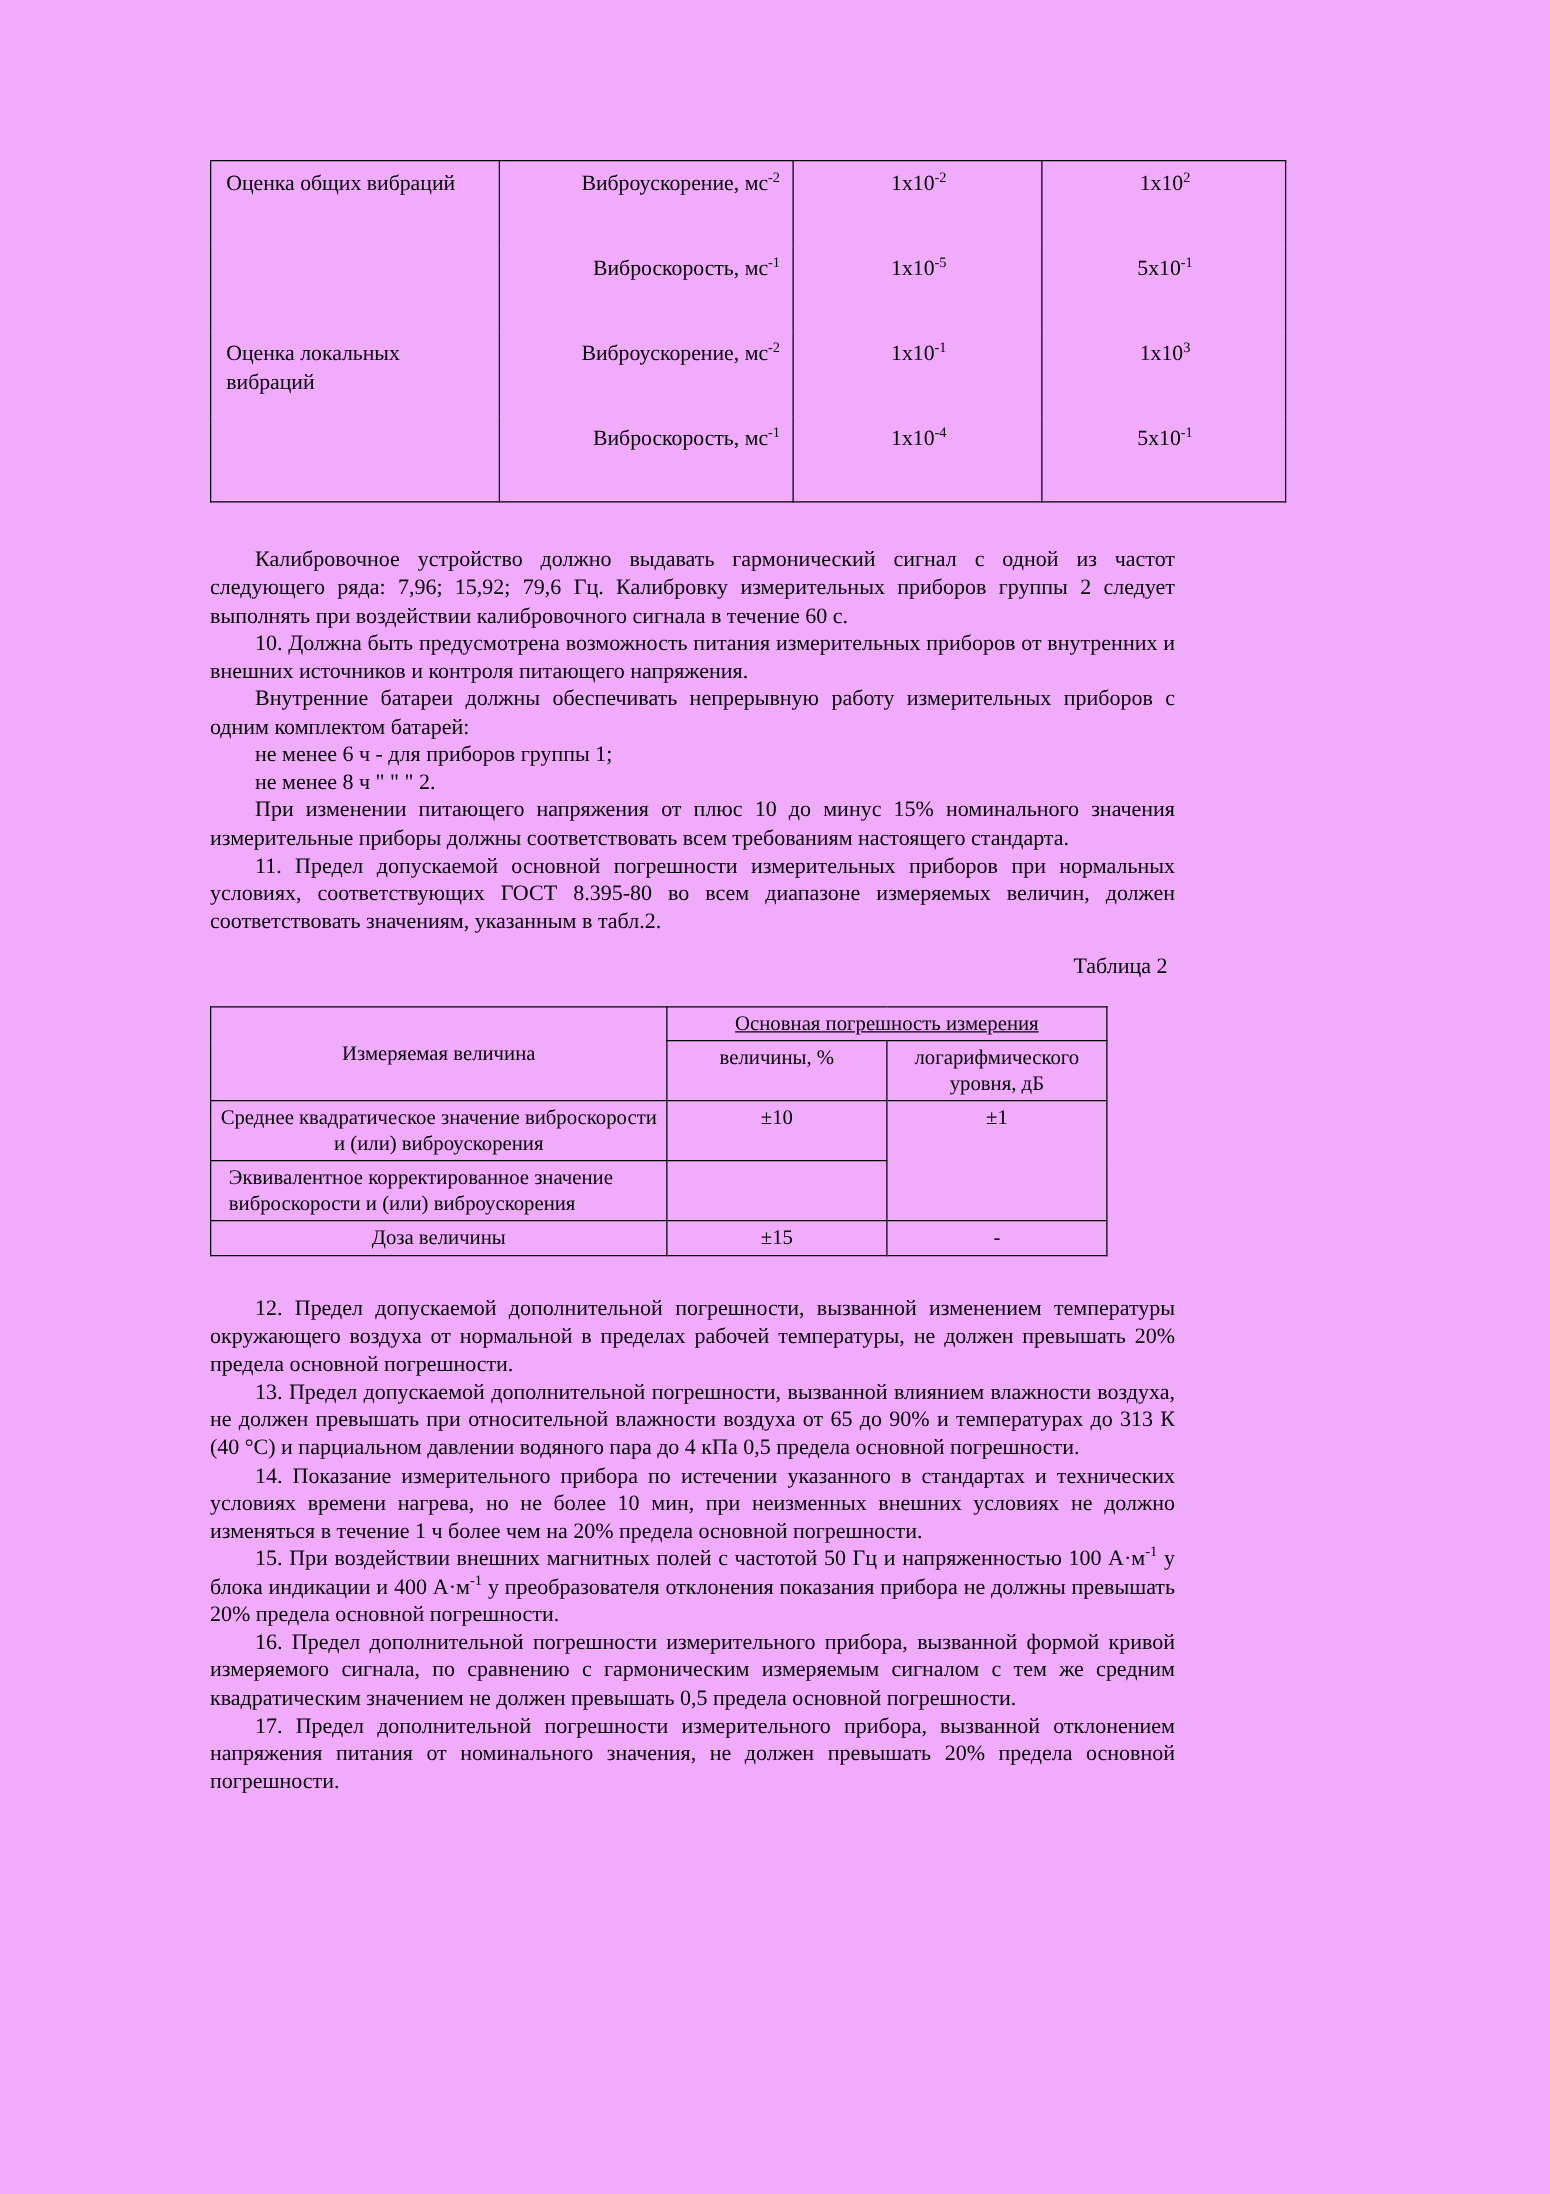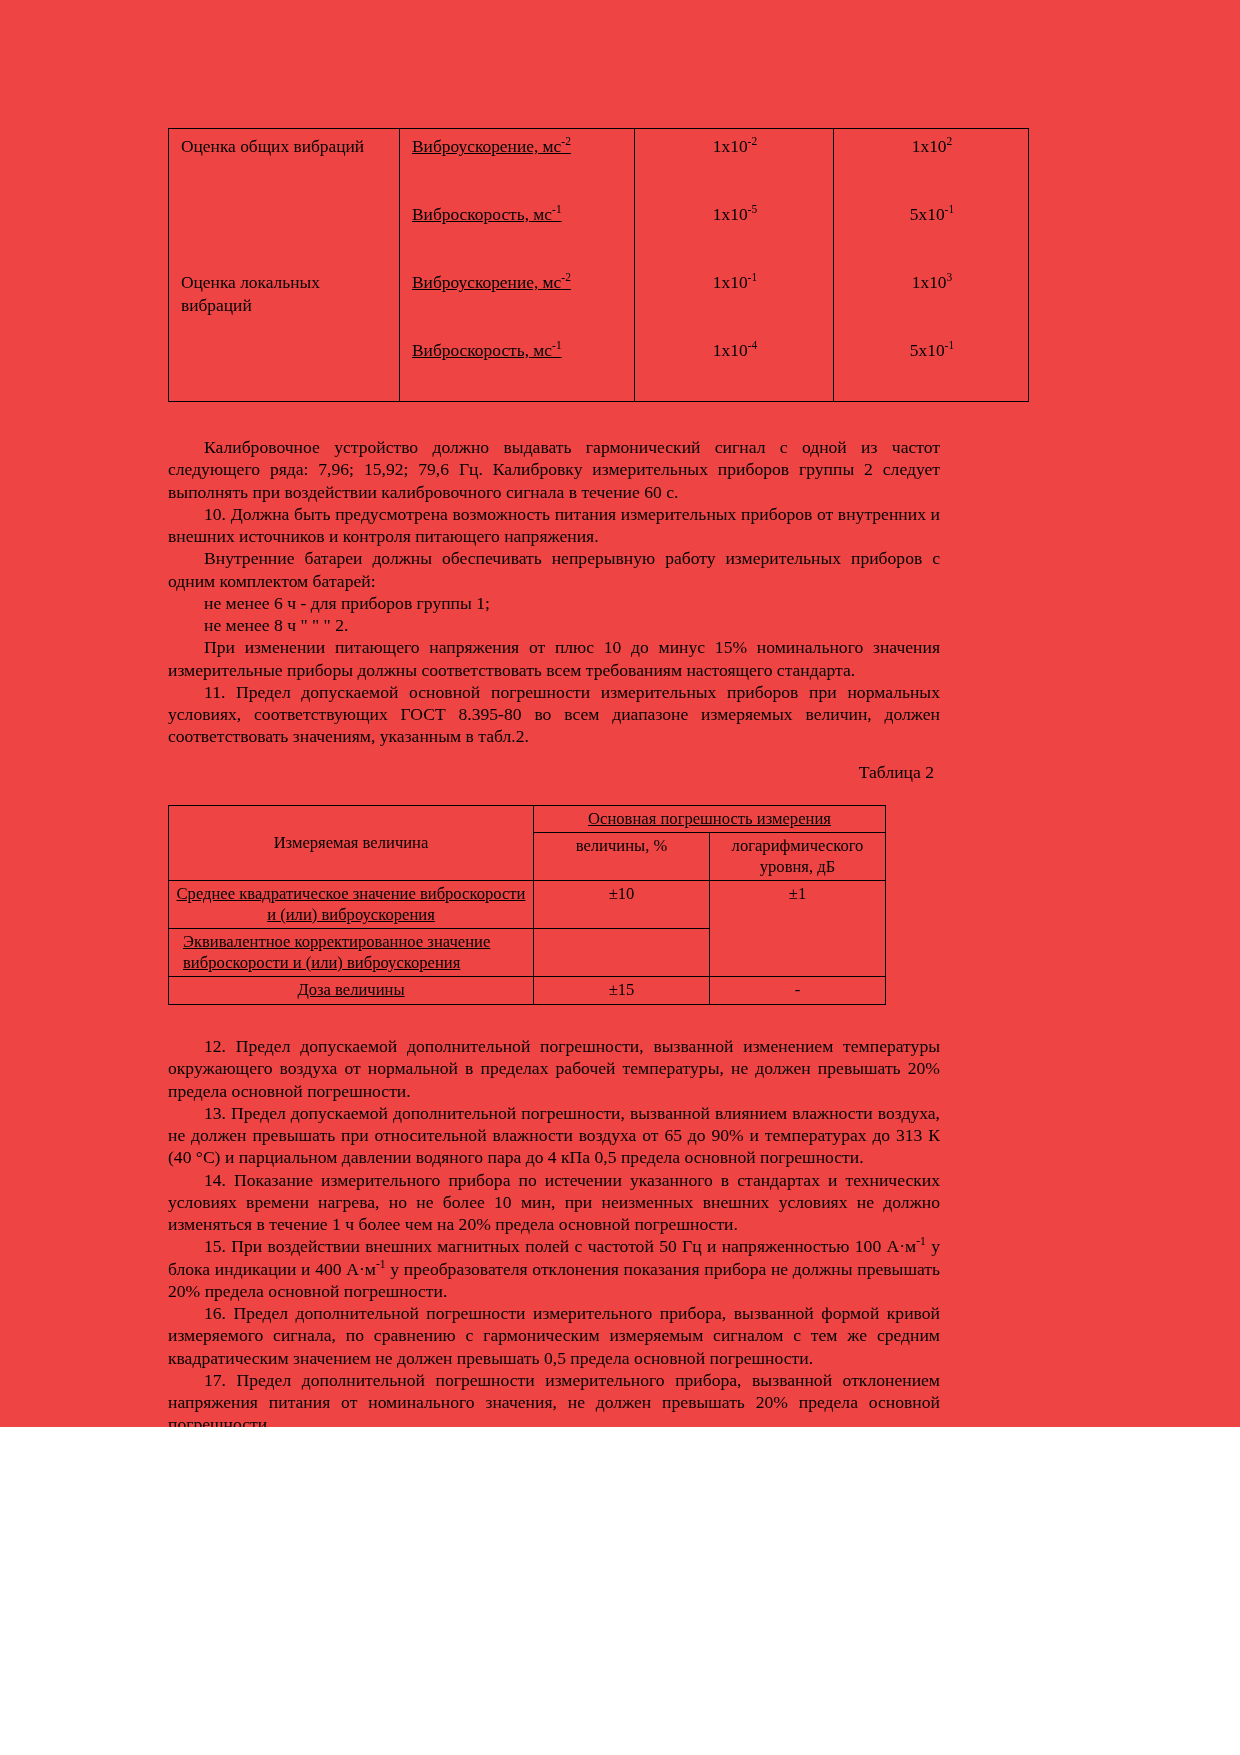--- a/index.html
+++ b/index.html
@@ -8,23 +8,23 @@
     padding: 0;
     background: #ffffff;
   }
   body {
     font-family: "Liberation Serif", "DejaVu Serif", serif;
     color: #000000;
   }
   .page {
     position: relative;
     width: 1240px;
-    height: 1427px;
+    height: 1755px;
     margin: 0 auto;
-    background: #ef4444;
+    background: #f0abfc;
     box-sizing: border-box;
     padding: 15px;
     overflow: hidden;
   }
   .content {
     position: absolute;
     left: 168px;
     top: 0;
     width: 772px;
   }
@@ -41,21 +41,21 @@
     margin-top: 128px;
     border: 1.6px solid #000;
   }
   table.t1 td {
     border: 1.4px solid #000;
     vertical-align: top;
     padding: 6px 10px 6px 12px;
     height: 56px;
   }
   table.t1 td.c-name  { width: 208px; text-align: left; }
-  table.t1 td.c-param { width: 212px; text-align: left; text-decoration: underline; }
+  table.t1 td.c-param { width: 212px; text-align: right; }
   table.t1 td.c-val   { width: 176px; text-align: center; }
   table.t1 td.c-val2  { width: 172px; text-align: center; }
   table.t1 td.nb-top { border-top: none; }
   table.t1 td.nb-bottom { border-bottom: none; }
 
   sup { font-size: 0.66em; vertical-align: super; line-height: 0; }
 
   
   p.para {
     margin: 0;
@@ -92,21 +92,21 @@
   }
   table.t2 td {
     border: 1.3px solid #000;
     padding: 3px 6px;
     vertical-align: top;
   }
   table.t2 td.hdr-left   { width: 352px; text-align: center; vertical-align: middle; }
   table.t2 td.hdr-span   { text-align: center; vertical-align: middle; text-decoration: underline; }
   table.t2 td.sub-a      { width: 160px; text-align: center; }
   table.t2 td.sub-b      { width: 206px; text-align: center; }
-  table.t2 td.row-label  { text-align: center; text-decoration: underline; }
+  table.t2 td.row-label  { text-align: center; }
   table.t2 td.row-label.lft { text-align: left; padding-left: 14px; }
   table.t2 td.val        { text-align: center; vertical-align: top; }
 
   .sub-line-2 { display: block; }
 
   .body-block { margin-top: 30px; }
   .body-block p.para + p.para { margin-top: 0; }
 </style>
 </head>
 <body>

